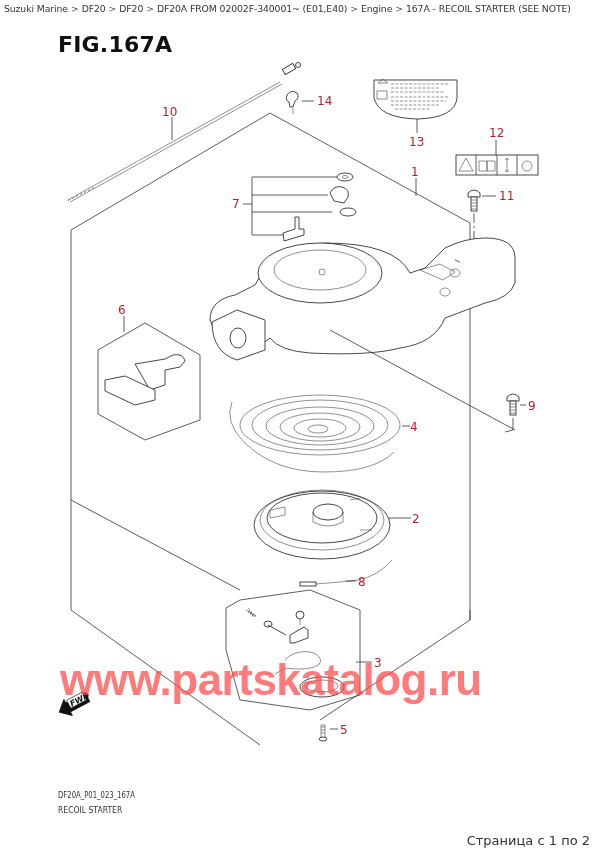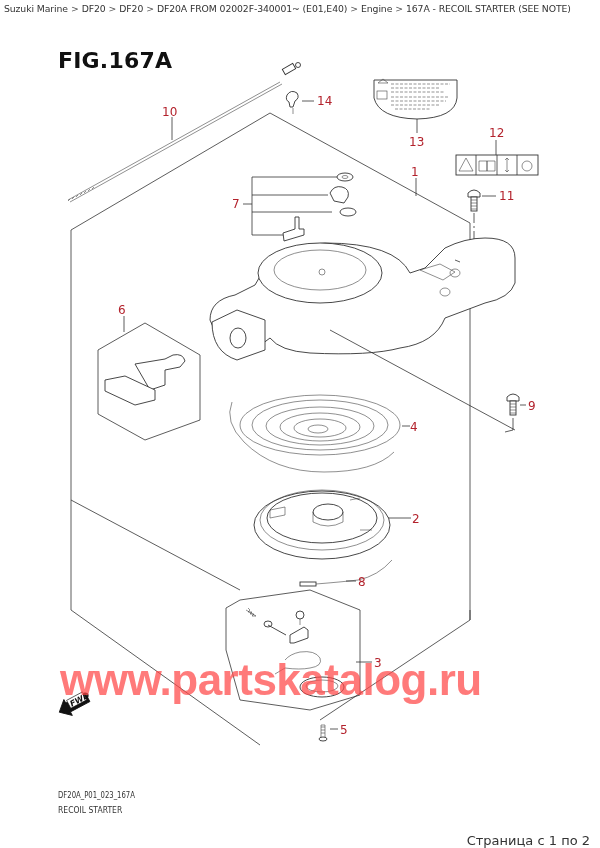--- a/index.html
+++ b/index.html
@@ -1,20 +1,20 @@
 <!DOCTYPE html>
 <html><head>
   <meta charset="utf-8">
   <style>
     html, body { margin: 0; padding: 0; background: #ffffff; }
     body { width: 600px; height: 848px; position: relative; overflow: hidden; font-family: "DejaVu Sans", sans-serif; color: #222; }
     .breadcrumb { position: absolute; left: 4px; top: 3px; font-size: 9.3px; color: #333; white-space: nowrap; letter-spacing: -0.1px; }
     .breadcrumb .crumb { cursor: pointer; }
     .breadcrumb .sep { margin: 0 3px; color: #555; }
-    .fig-title { position: absolute; left: 58px; top: 48px; font-family: "DejaVu Sans", sans-serif; font-weight: bold; font-size: 22px; color: #111; letter-spacing: 0.2px; }
+    .fig-title { position: absolute; left: 58px; top: 32px; font-family: "DejaVu Sans", sans-serif; font-weight: bold; font-size: 22px; color: #111; letter-spacing: 0.2px; }
     .diagram { position: absolute; left: 0; top: 0; width: 600px; height: 848px; }
     .callout { font-family: "DejaVu Sans", sans-serif; font-size: 12px; fill: #b3222c; }
     .ln { stroke: #333; stroke-width: 0.8; fill: none; }
     .part { stroke: #333; stroke-width: 0.9; fill: #fff; }
     .part-thin { stroke: #444; stroke-width: 0.6; fill: none; }
     .dash { stroke: #333; stroke-width: 0.8; fill: none; stroke-dasharray: 10 3 2 3; }
     .watermark { position: absolute; left: 60px; top: 655px; font-family: "Liberation Sans", sans-serif; font-weight: bold; font-size: 44px; color: rgba(255, 70, 70, 0.72); letter-spacing: -0.5px; white-space: nowrap; }
     .footer-code { position: absolute; left: 58px; top: 790px; font-family: "DejaVu Sans Condensed", "DejaVu Sans", sans-serif; font-size: 9px; color: #333; transform: scaleX(0.85); transform-origin: left top; }
     .footer-name { position: absolute; left: 58px; top: 805px; font-family: "DejaVu Sans", sans-serif; font-size: 9px; color: #333; transform: scaleX(0.85); transform-origin: left top; }
     .pager { position: absolute; right: 10px; top: 833px; font-size: 13px; color: #333; }

